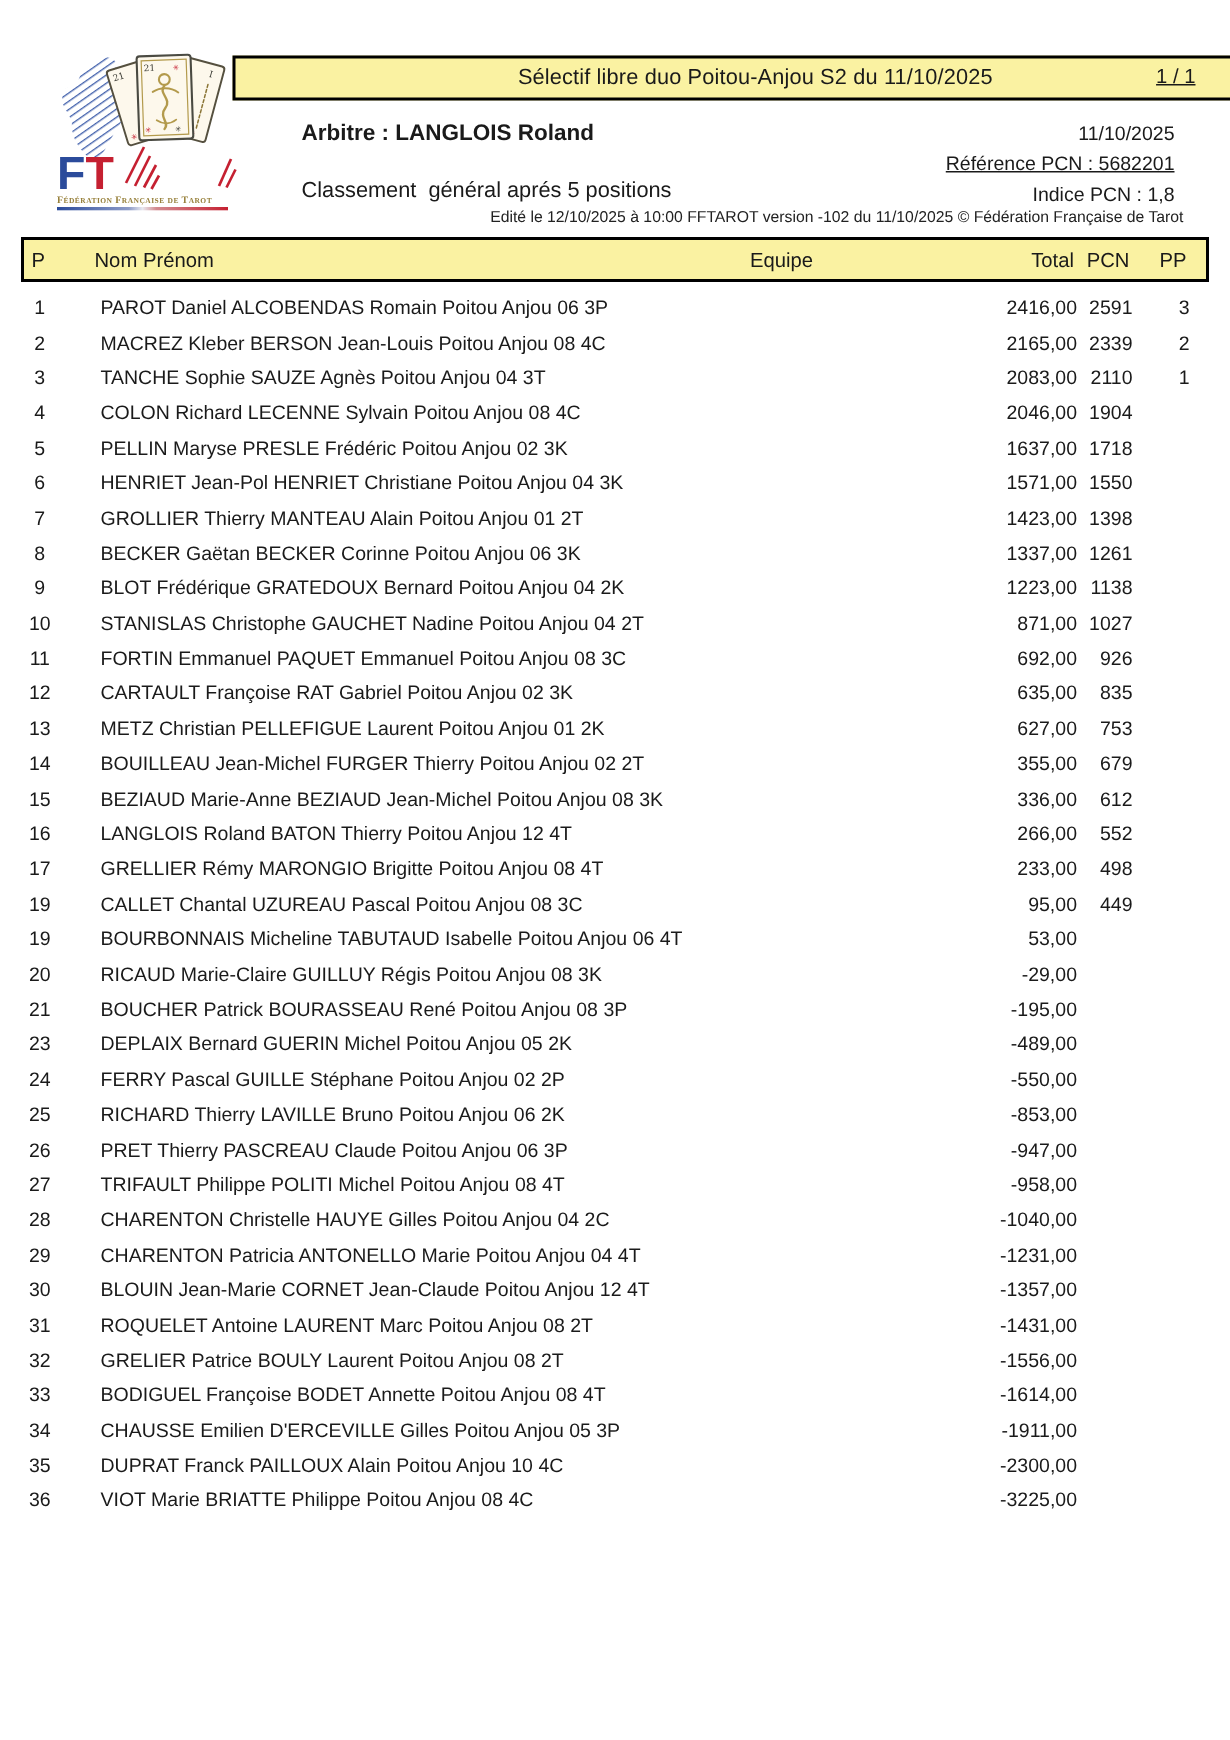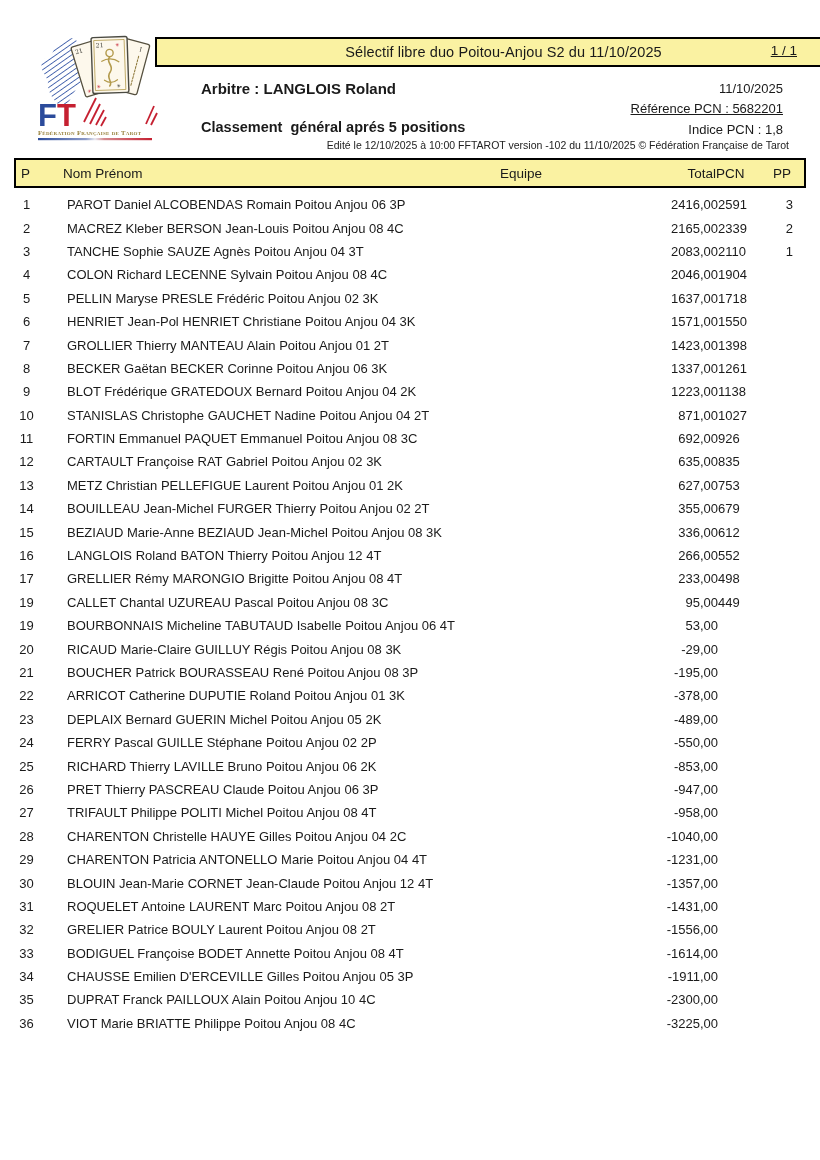--- a/index.html
+++ b/index.html
@@ -12,39 +12,39 @@
   .title-box{
     position:absolute;left:155px;top:37px;width:697px;height:30px;
     background:#faf2a2;border:2px solid #000;box-sizing:border-box;
     display:flex;align-items:center;justify-content:center;
     font-size:14.5px;letter-spacing:.1px;
   }
   .page-num{position:absolute;top:43px;right:23px;font-size:13.5px;text-decoration:underline;}
   .arbitre{position:absolute;left:201px;top:80px;font-size:15px;font-weight:bold;}
   .hdr-date{position:absolute;right:37px;top:81px;font-size:13px;}
   .hdr-ref{position:absolute;right:37px;top:101px;font-size:13px;text-decoration:underline;}
-  .classement{position:absolute;left:201px;top:119px;font-size:14.5px;font-weight:bold;white-space:pre;text-align:center;}
+  .classement{position:absolute;left:201px;top:119px;font-size:14.5px;font-weight:normal;white-space:pre;text-align:center;}
   .hdr-indice{position:absolute;right:37px;top:122px;font-size:13px;}
   .hdr-edited{position:absolute;right:31px;top:139px;font-size:10.5px;color:#222;}
   .logo{position:absolute;left:38px;top:34px;width:150px;height:108px;}
   
   .thead{
     position:absolute;left:14px;top:158px;width:792px;height:30px;
     background:#faf2a2;border:2px solid #000;box-sizing:border-box;
     display:flex;align-items:center;font-size:13.5px;position:absolute;
   }
   .equipe-h{position:absolute;left:484px;top:0;height:26px;display:flex;align-items:center;}
   .rows{position:absolute;left:14px;top:193px;width:792px;}
   .row{height:23.4px;display:flex;align-items:center;font-size:13px;}
   .c-rank{width:25px;flex:none;text-align:center;}
   .thead .c-rank{text-align:left;padding-left:5px;width:20px;}
   .c-name{flex:1;min-width:0;padding-left:28px;white-space:nowrap;overflow:hidden;}
   .thead .c-name{padding-left:22px;}
   .c-total{width:100px;flex:none;text-align:right;}
-  .c-pcn{width:37px;flex:none;text-align:left;}
+  .c-pcn{width:37px;flex:none;text-align:right;}
   .c-pp{width:38px;flex:none;text-align:right;}
   .c-pad{width:13px;flex:none;}
 </style>
 </head>
 <body>
 
 <div class="page">
 
   <svg class="logo" viewBox="0 0 150 108" xmlns="http://www.w3.org/2000/svg">
     <defs>
@@ -289,28 +289,20 @@
     </div>
       <div class="row">
       <span class="c-rank">21</span>
       <span class="c-name">BOUCHER Patrick BOURASSEAU René Poitou Anjou 08 3P</span>
       <span class="c-total">-195,00</span>
       <span class="c-pcn"></span>
       <span class="c-pp"></span>
       <span class="c-pad"></span>
     </div>
       <div class="row">
-      <span class="c-rank">22</span>
-      <span class="c-name">ARRICOT Catherine DUPUTIE Roland Poitou Anjou 01 3K</span>
-      <span class="c-total">-378,00</span>
-      <span class="c-pcn"></span>
-      <span class="c-pp"></span>
-      <span class="c-pad"></span>
-    </div>
-      <div class="row">
       <span class="c-rank">23</span>
       <span class="c-name">DEPLAIX Bernard GUERIN Michel Poitou Anjou 05 2K</span>
       <span class="c-total">-489,00</span>
       <span class="c-pcn"></span>
       <span class="c-pp"></span>
       <span class="c-pad"></span>
     </div>
       <div class="row">
       <span class="c-rank">24</span>
       <span class="c-name">FERRY Pascal GUILLE Stéphane Poitou Anjou 02 2P</span>

